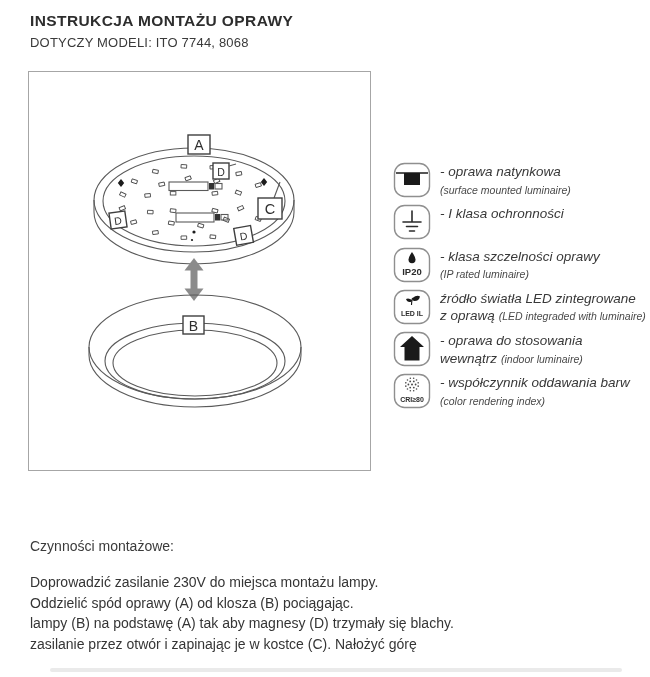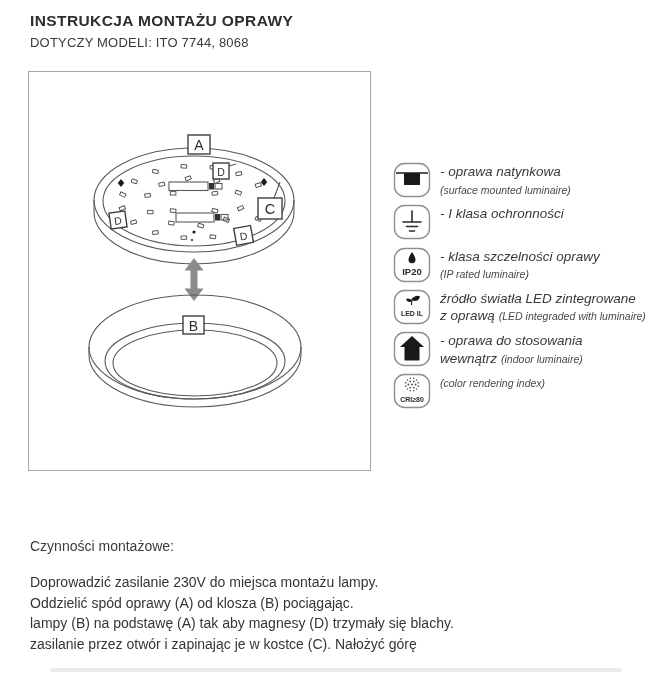--- a/index.html
+++ b/index.html
@@ -236,20 +236,21 @@
             <circle cx="12.815104139939114" cy="9.854684467890209" r="0.8"></circle>
             <circle cx="14.466380831480965" cy="6.982667021921366" r="0.8"></circle>
             <circle cx="17.332437118017744" cy="5.321065299371174" r="0.8"></circle>
             <circle cx="20.64531553210979" cy="5.315104139939114" r="0.8"></circle>
             <circle cx="23.517332978078635" cy="6.966380831480965" r="0.8"></circle>
             <circle cx="25.178934700628826" cy="9.832437118017744" r="0.8"></circle>
           </g>
         <text class="badge-txt" x="19" y="29" font-size="7" text-anchor="middle">CRI≥80</text>
       </svg>
       <div class="icon-text">
+        <div class="l1"><span class="main">- współczynnik oddawania barw</span></div>
         <div class="l2"><span class="main"></span><span class="small">(color rendering index)</span></div>
       </div>
     </div>
 
   </div>
 
   <div class="steps-block">
     <div class="steps-heading">Czynności montażowe:</div>
     <div class="steps">
       <div class="step-line">Doprowadzić zasilanie 230V do miejsca montażu lampy.</div>

